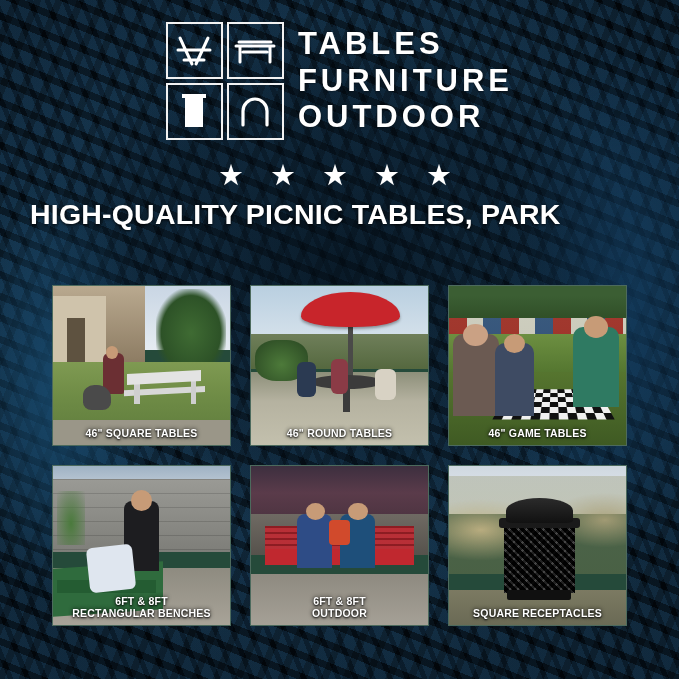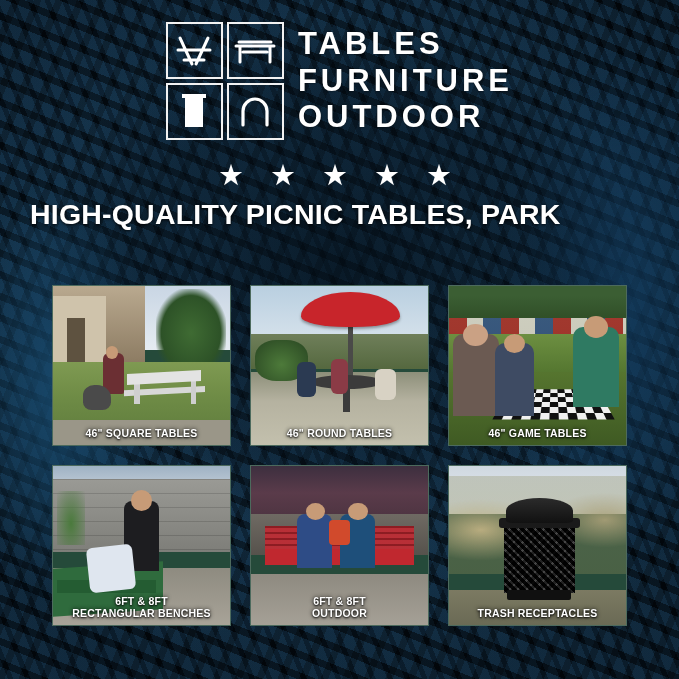--- a/index.html
+++ b/index.html
@@ -409,19 +409,19 @@
         <div class="scene">
           <div class="sky t6-sky"></div>
           <div class="rect t6-grasses"></div>
           <div class="ground t6-ground"></div>
           <div class="rect t6-body"></div>
           <div class="rect t6-lidrim"></div>
           <div class="rect t6-lid"></div>
           <div class="rect t6-base"></div>
         </div>
         <div class="caption">
-          <div>TRASH RECEPTACLES</div>
+          <div>SQUARE RECEPTACLES</div>
         </div>
       </div>
 
     </div>
   </div>
 </div>
 
 </body></html>

